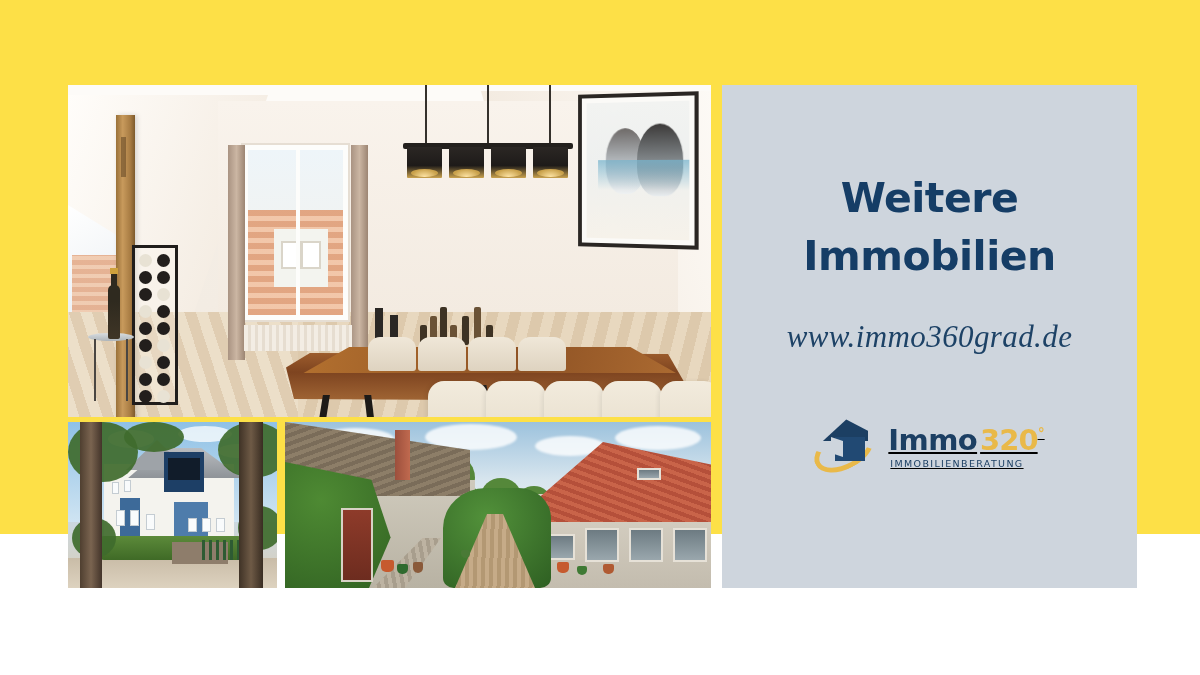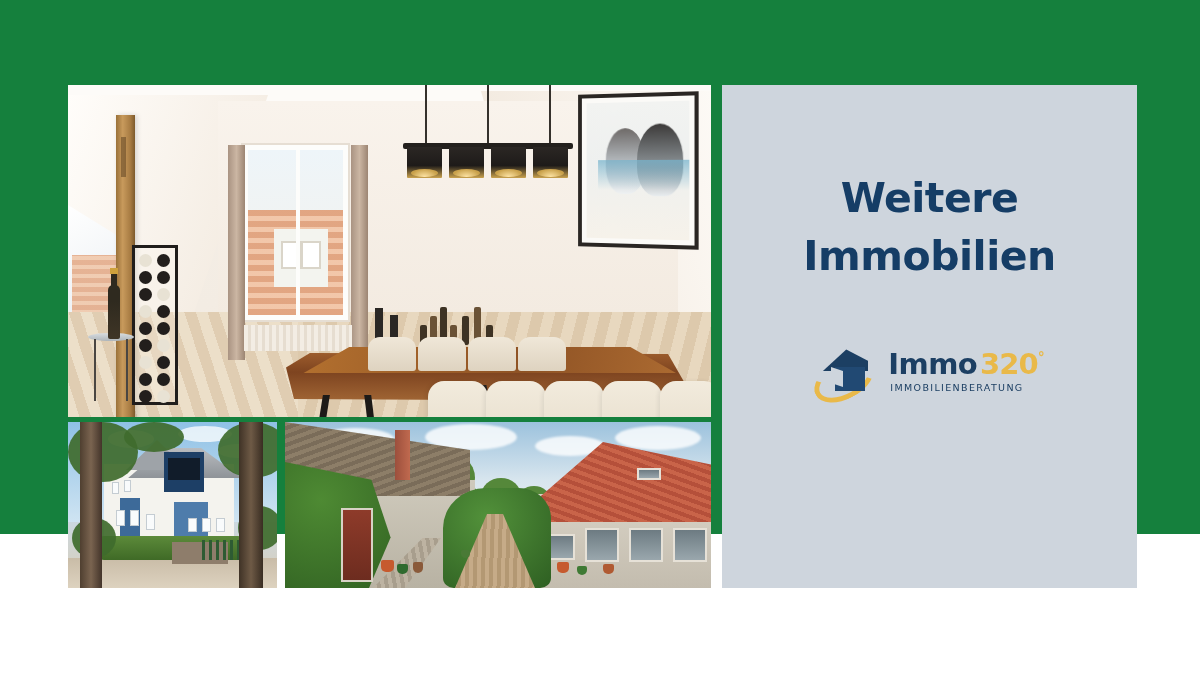--- a/index.html
+++ b/index.html
@@ -5,21 +5,21 @@
   * { box-sizing: border-box; margin: 0; padding: 0; }
   html, body {
     width: 1200px; height: 675px;
     background: #ffffff;
     font-family: "Liberation Sans", sans-serif;
     overflow: hidden;
   }
   .canvas {
     position: relative;
     width: 1200px; height: 534px;
-    background: #15803d;
+    background: #fde047;
   }
 
   
   .photo { position: absolute; overflow: hidden; }
 
   
   .ph-main { left: 68px; top: 85px; width: 643px; height: 332px;
              background: linear-gradient(170deg,#f6f0e9 0%,#f3ece3 55%,#efe6da 100%); }
   .dr-ceiling { position:absolute; left:0; top:0; width:100%; height:34px;
                 background:#fdfbf8; }
@@ -206,21 +206,21 @@
   .url {
     margin-top: 34px;
     color: #1d4266;
     font-family: "Liberation Serif", "DejaVu Serif", serif;
     font-style: italic;
     font-size: 31px;
     letter-spacing: 0.4px;
   }
 
   
-  .logo { margin-top: 62px; display:flex; align-items:flex-start; gap:12px; }
+  .logo { margin-top: 62px; display:flex; align-items:flex-end; gap:12px;text-decoration:underline; }
   .logo-mark { position: relative; width: 62px; height: 52px; }
   .logo-swoosh { position:absolute; left:-2px; top:14px; width:64px; height:38px;
       border: 5px solid #e9b949; border-radius: 50%;
       border-right-color: transparent; border-top-color: transparent;
       transform: rotate(-28deg); }
   .logo-house { position:absolute; left:8px; top:2px; width:46px; height:42px; }
   .logo-house-roof { position:absolute; left:0; top:0; width:46px; height:22px;
       background:#1c3f63; clip-path: polygon(52% 0,100% 52%,100% 100%,0 100%); }
   .logo-house-body { position:absolute; left:13px; top:18px; width:30px; height:24px;
       background:#214973; }
@@ -426,20 +426,21 @@
       </div>
   </div>
 
   <div class="panel">
 
     <div class="headline">
       <span>Weitere</span>
       <span>Immobilien</span>
     </div>
 
+    <div class="url">www.immo360grad.de</div>
 
     <div class="logo">
       <div class="logo-mark">
         <div class="logo-swoosh"></div>
         <div class="logo-house">
           <div class="logo-house-roof"></div>
           <div class="logo-house-body"></div>
           <div class="logo-house-notch"></div>
         </div>
       </div>

